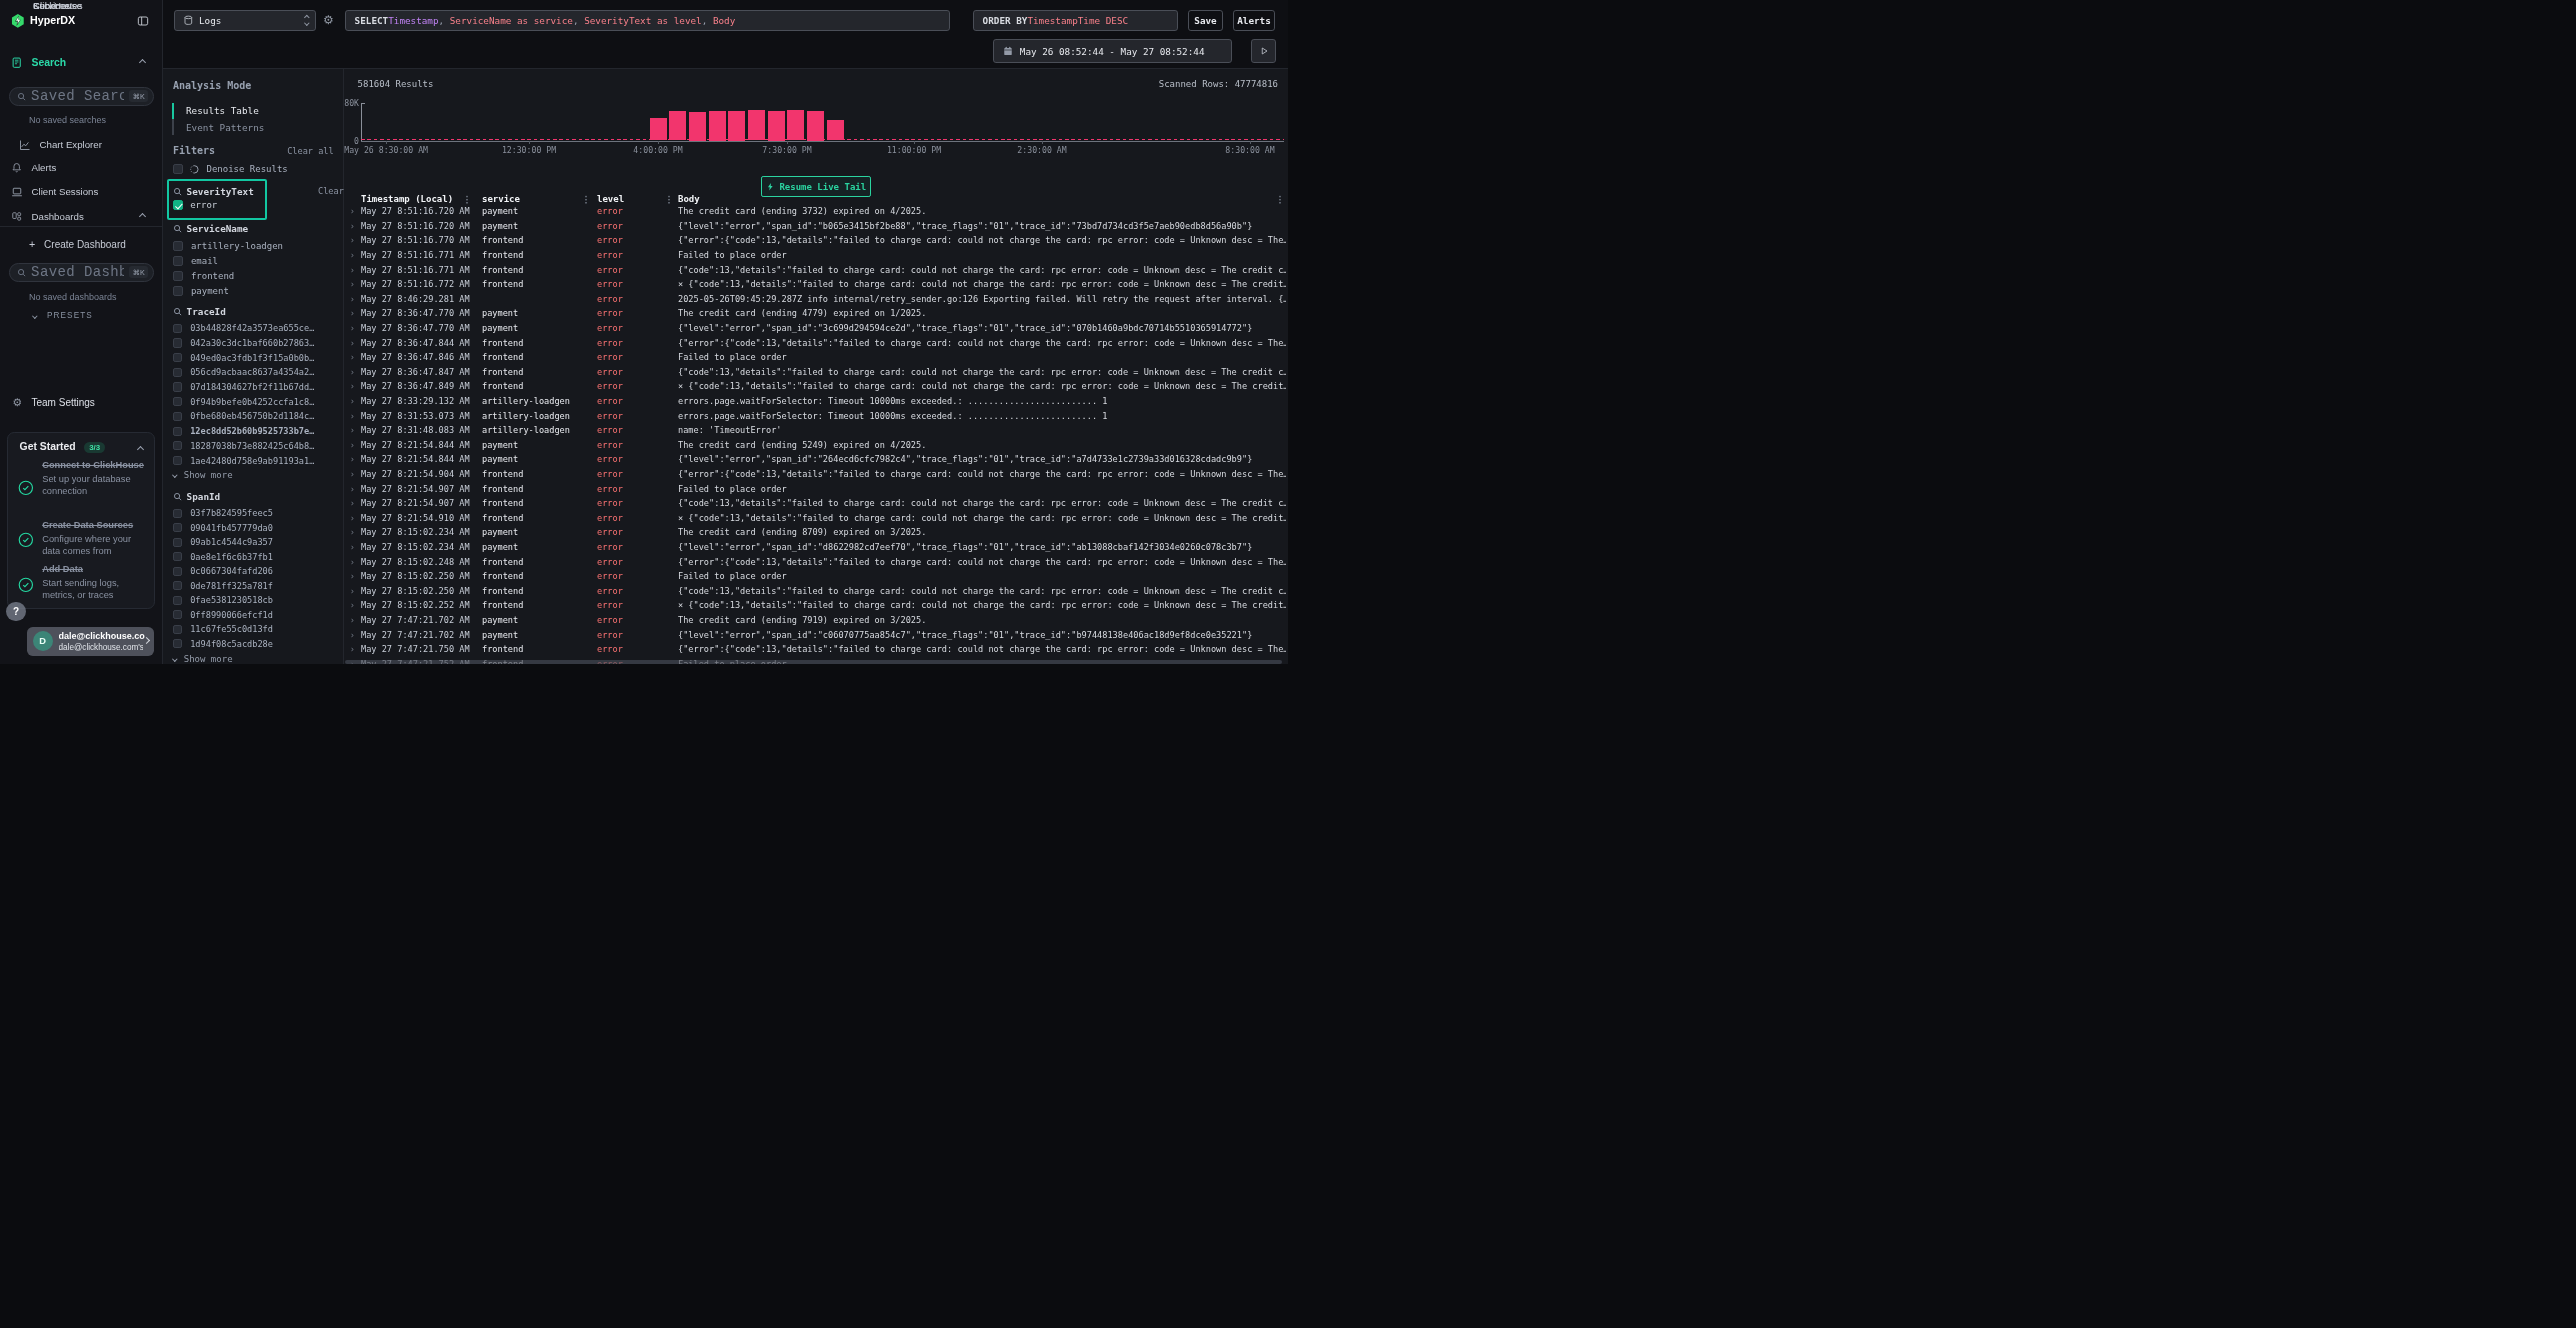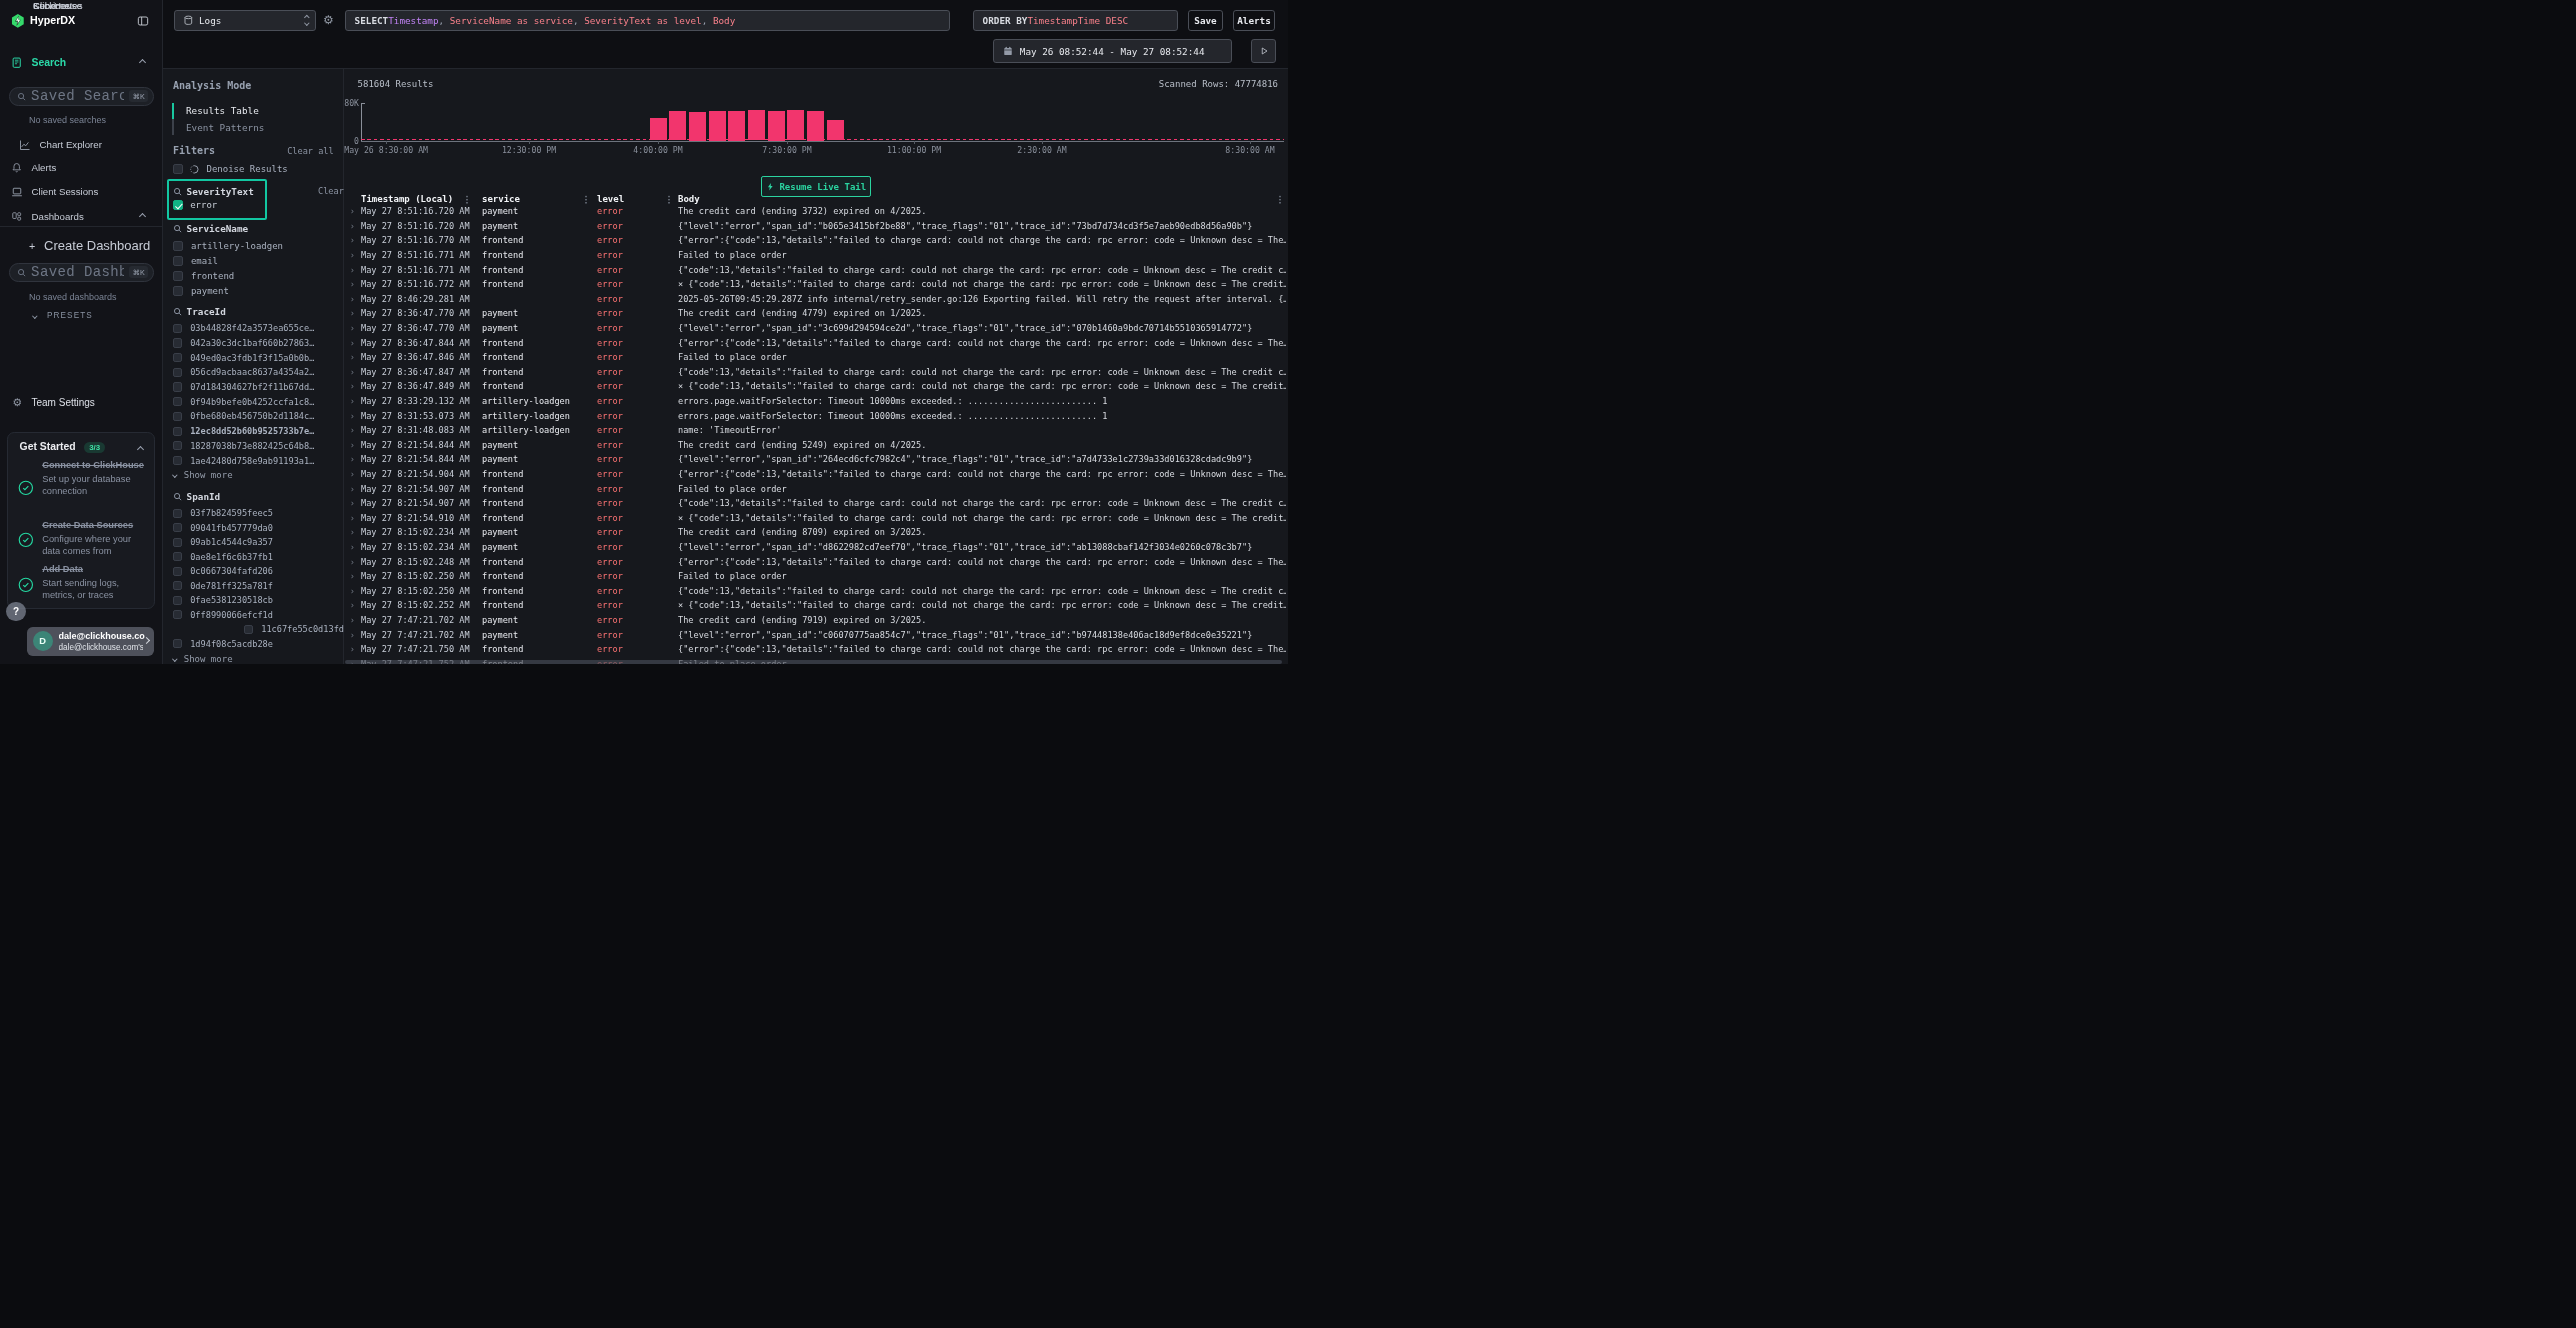--- a/index.html
+++ b/index.html
@@ -174,21 +174,21 @@
         </svg>
       </span>
     <span class="lb">Dashboards</span>
     <span class="chev up abs" style="left:140px;color:#9aa2b0;"></span>
   </div>
 
   <div class="abs" style="left:0;top:226px;width:163px;height:0.7px;background:#23262d;"></div>
 
   <div class="abs" style="left:29px;top:238px;cursor:pointer;">
     <span style="font-size:10.7px;color:#c7ccd6;">+</span>
-    <span style="font-size:13px;color:#c7ccd6;margin-left:5.7px;">Create Dashboard</span>
+    <span style="font-size:10px;color:#c7ccd6;margin-left:5.7px;">Create Dashboard</span>
   </div>
 
   <div class="pill" style="top:263px;">
     <span>
         <svg width="9.3" height="9.3" viewBox="0 0 16 16">
           <circle cx="7" cy="7" r="4.5" fill="none" stroke="#6e7685" stroke-width="1.6"></circle>
           <line x1="10.6" y1="10.6" x2="14" y2="14" stroke="#6e7685" stroke-width="1.6"></line>
         </svg>
       </span>
     <input placeholder="Saved Dashboards" style="">
@@ -493,21 +493,21 @@
       <label class="fitem" style="height:14.5px;">
         <span class="cb" style="width:9.3px;height:9.3px;"></span>
         <span class="ftext" style="font-size:8.6px;">0fae5381230518cb</span>
       </label>
 
       <label class="fitem" style="height:14.5px;">
         <span class="cb" style="width:9.3px;height:9.3px;"></span>
         <span class="ftext" style="font-size:8.6px;">0ff8990066efcf1d</span>
       </label>
 
-      <label class="fitem" style="height:14.5px;justify-content:flex-end;">
+      <label class="fitem" style="height:14.5px;">
         <span class="cb" style="width:9.3px;height:9.3px;"></span>
         <span class="ftext" style="font-size:8.6px;">11c67fe55c0d13fd</span>
       </label>
 
       <label class="fitem" style="height:14.5px;">
         <span class="cb" style="width:9.3px;height:9.3px;"></span>
         <span class="ftext" style="font-size:8.6px;">1d94f08c5acdb28e</span>
       </label>
     </div>
   <div class="showmore" style="top:585px;">

